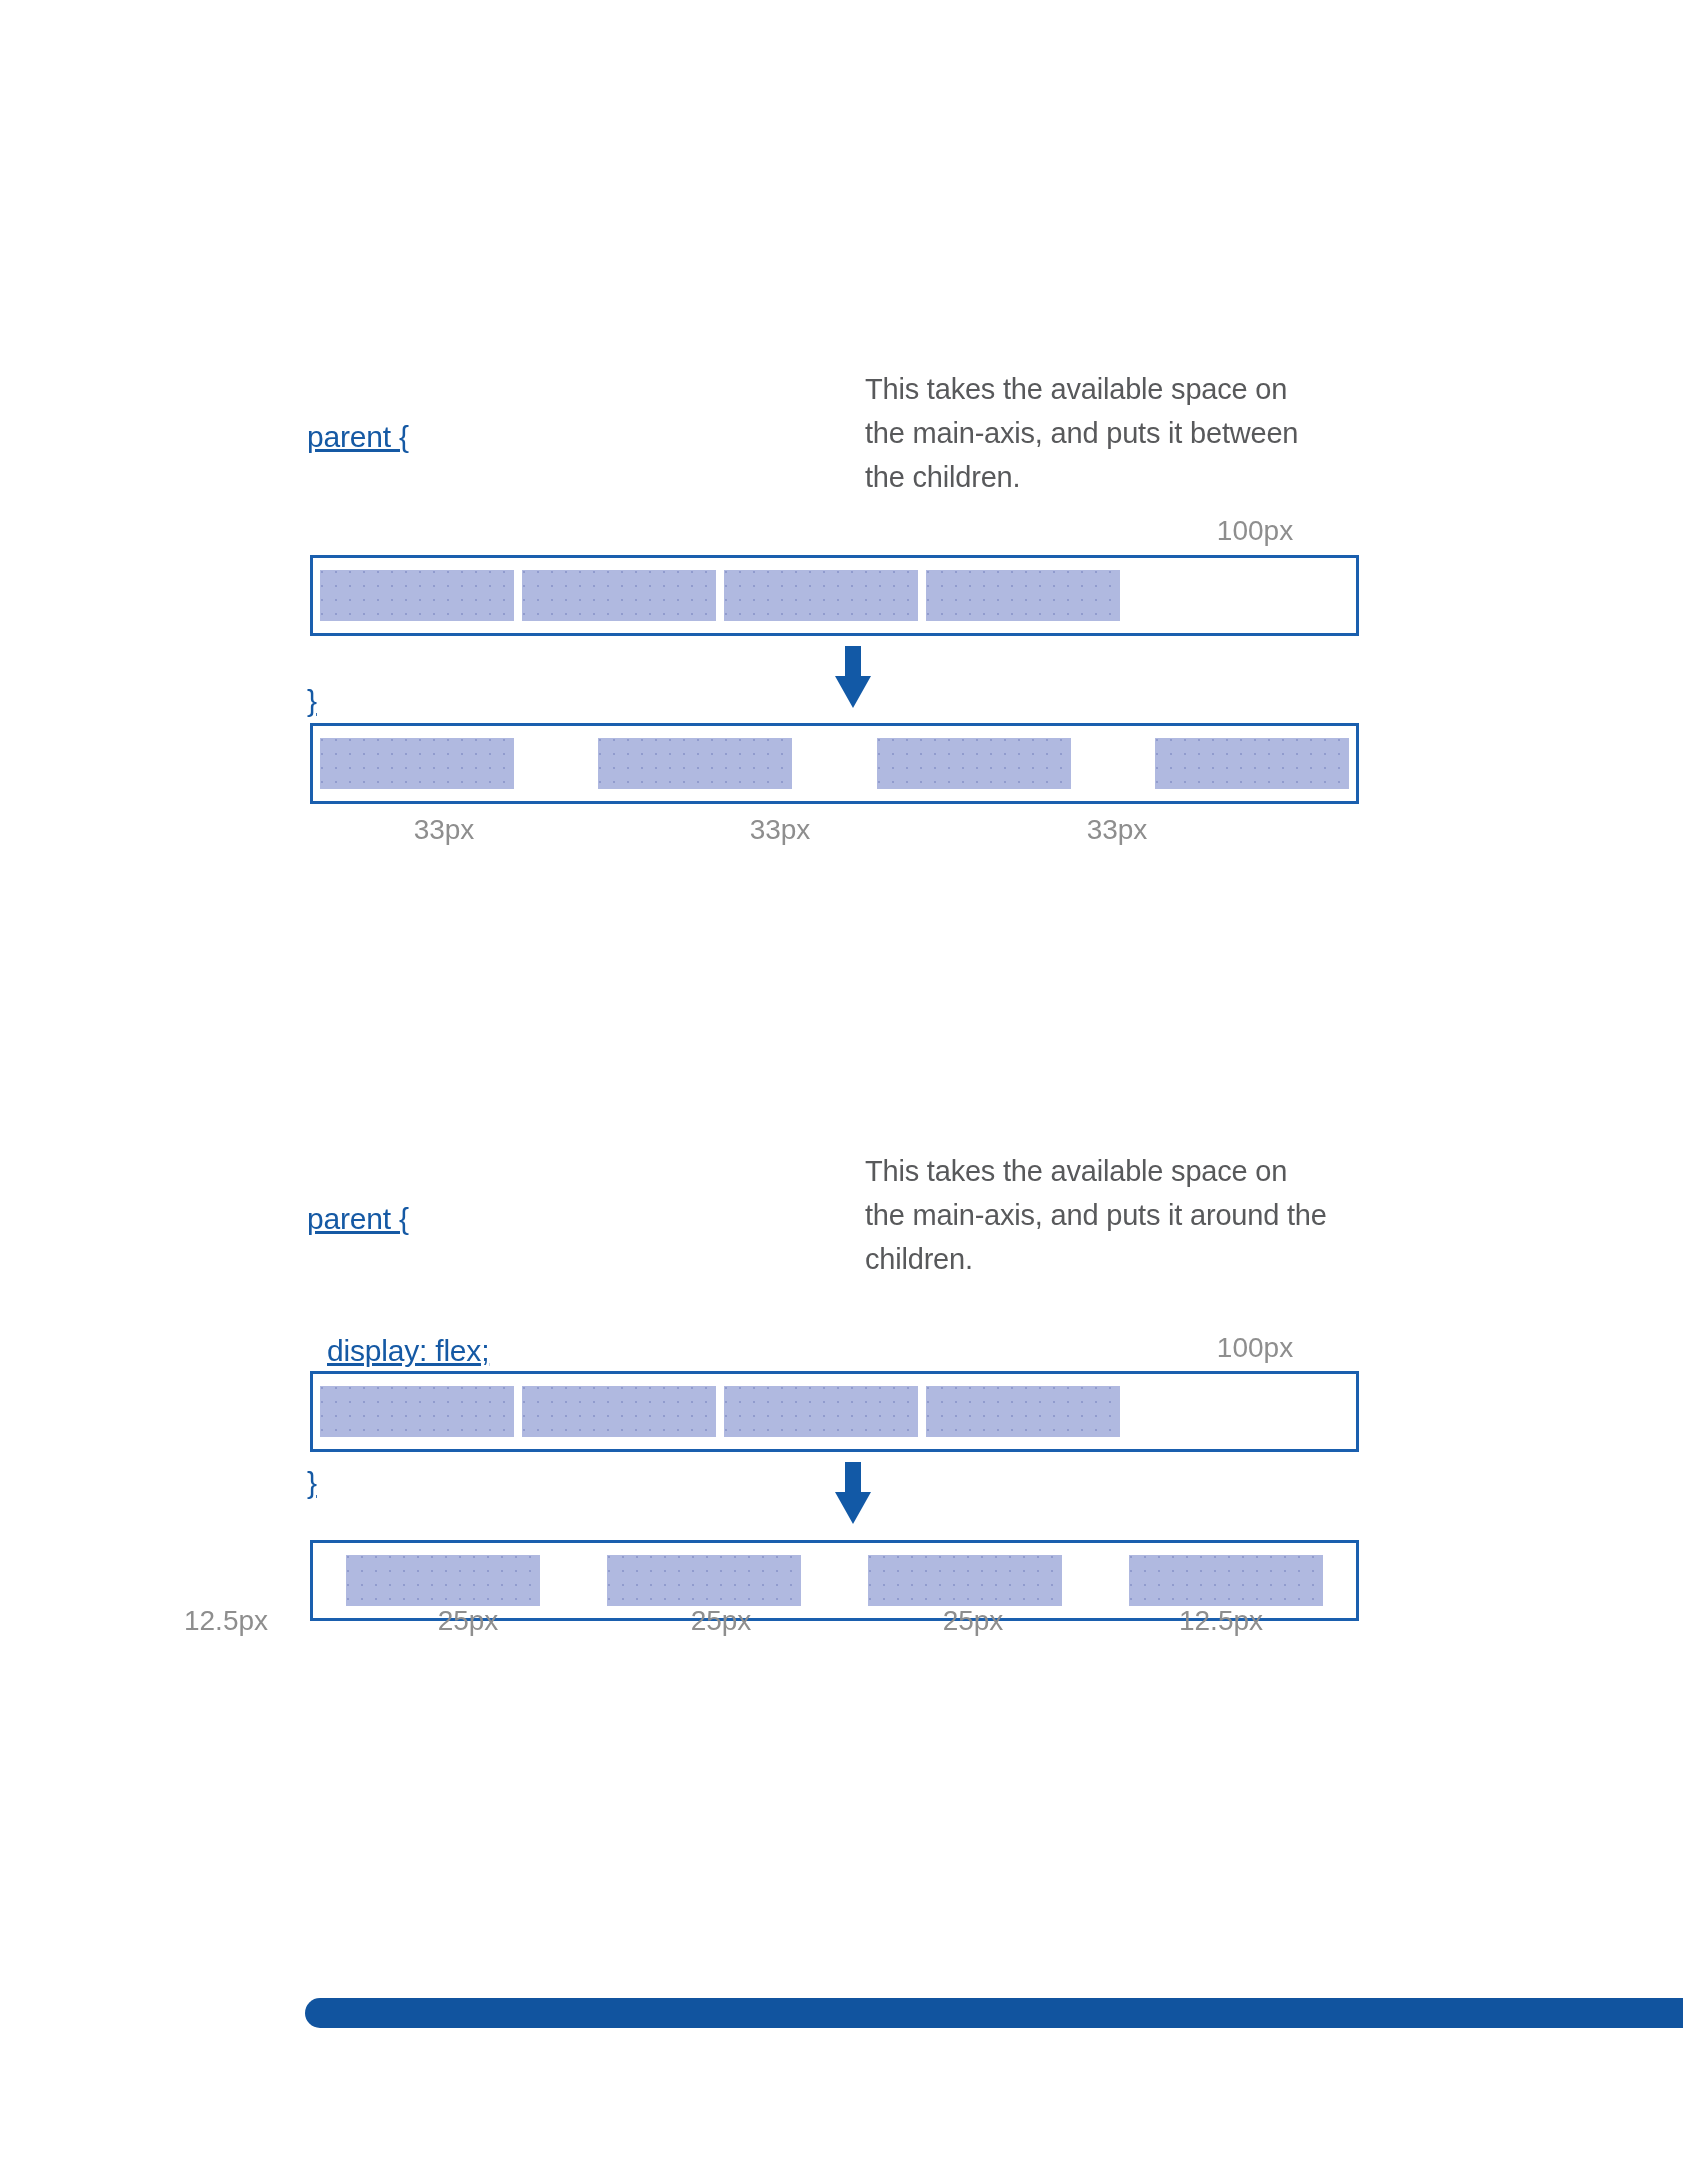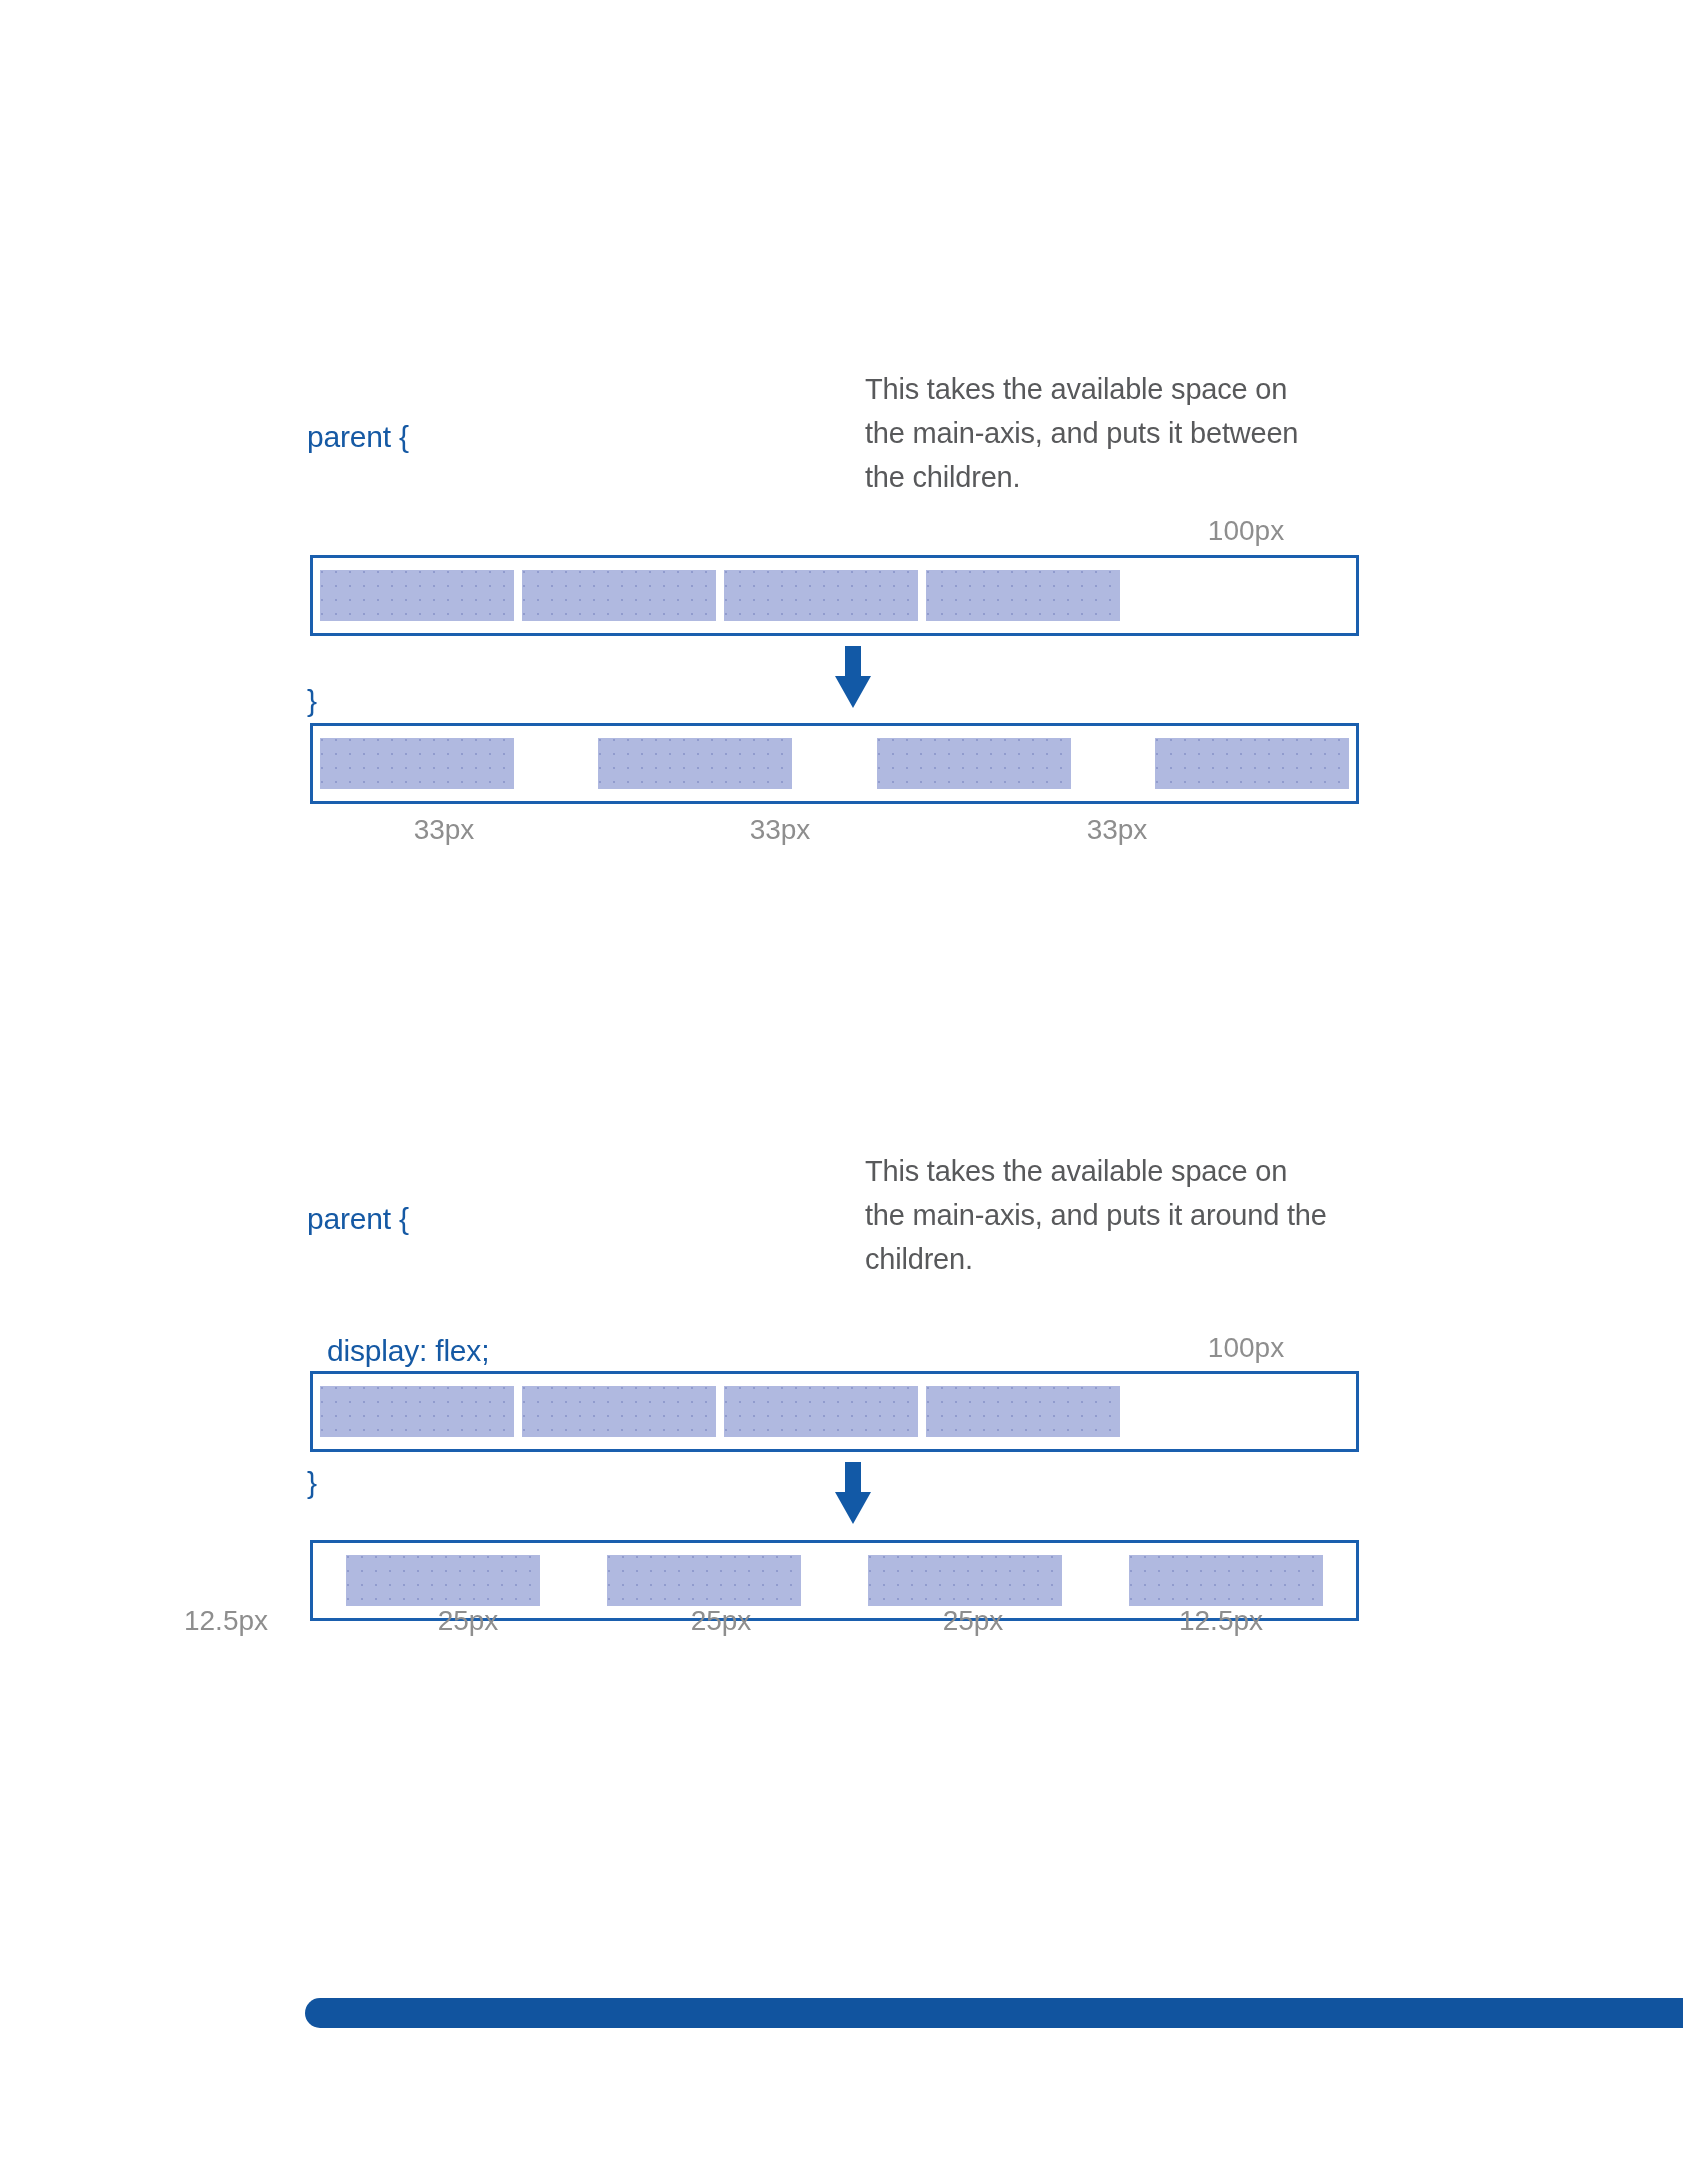--- a/index.html
+++ b/index.html
@@ -59,21 +59,21 @@
     position: absolute;
     left: 307px;
     top: 0;
     color: #1559a4;
     font-family: "Liberation Sans", sans-serif;
     font-size: 30px;
     line-height: 44px;
     white-space: pre;
     letter-spacing: -0.2px;
   }
-  .code-line { display: block; }
+  .code-line { display: block; text-decoration: underline; }
   .code-indent { padding-left: 20px; }
 
   .desc {
     position: absolute;
     left: 865px;
     top: 40px;
     width: 465px;
     color: #58595b;
     font-size: 29px;
     line-height: 44px;
@@ -83,21 +83,21 @@
   
   .diagram {
     position: absolute;
     left: 0;
     top: 0;
     width: 1683px;
   }
 
   .top-label-row {
     position: absolute;
-    left: 310px;
+    left: 319px;
     width: 1049px;
     height: 40px;
   }
   .top-label {
     position: absolute;
     transform: translateX(-50%);
     color: #8e8e8e;
     font-size: 28px;
     letter-spacing: 0px;
     white-space: nowrap;

